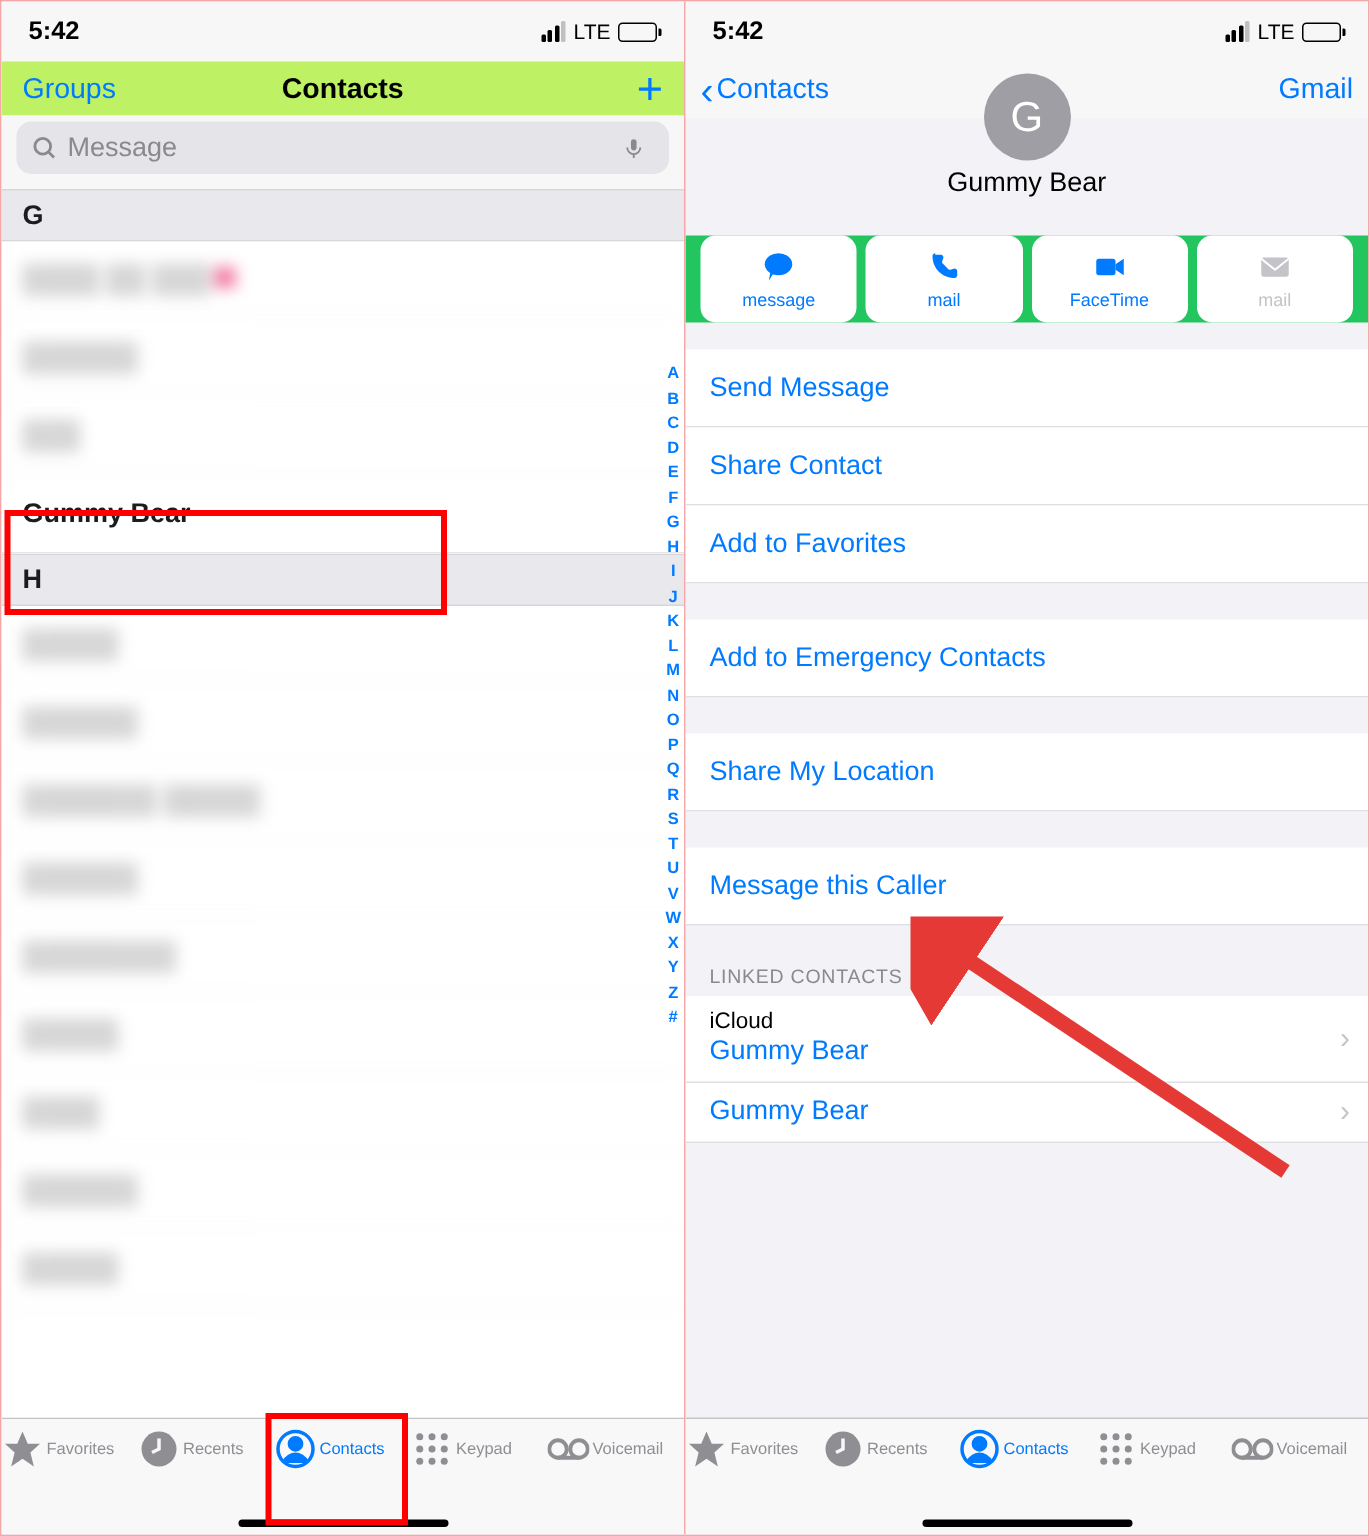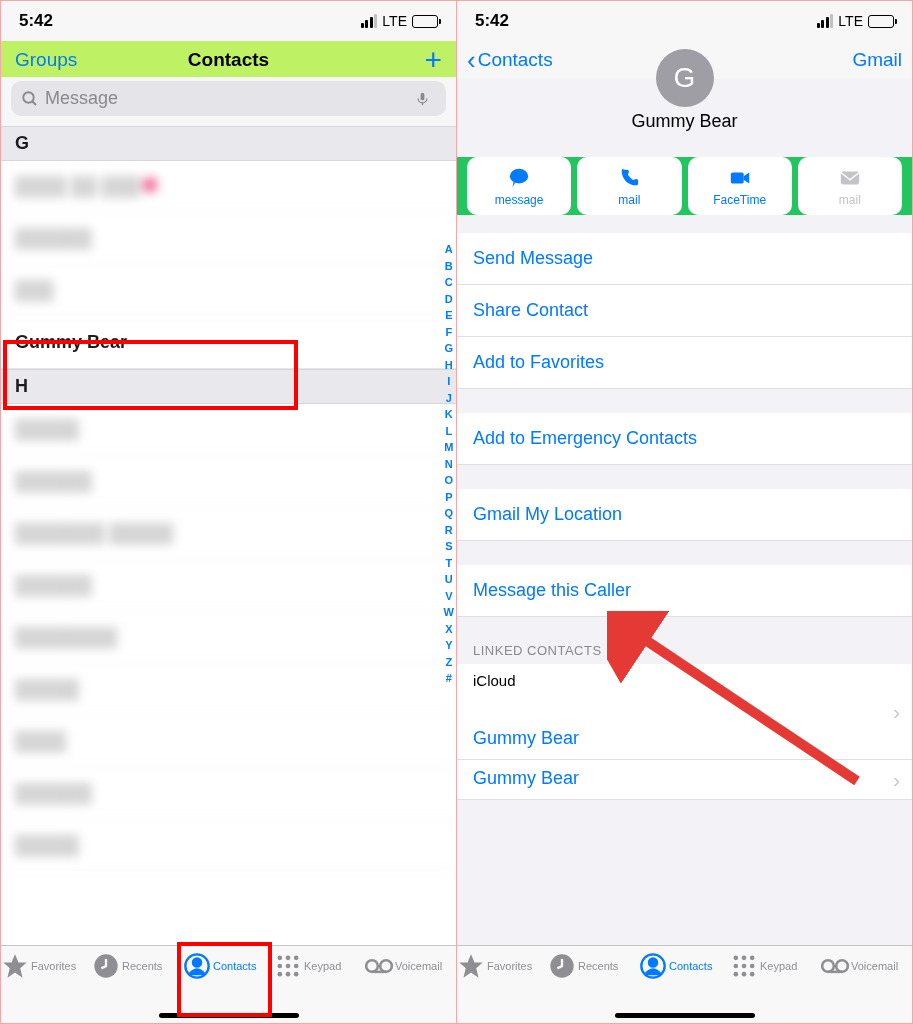--- a/index.html
+++ b/index.html
@@ -138,21 +138,21 @@
   .cell{
     background:#fff; padding:15px 16px;
     font-size:18px; color:#007aff;
     border-bottom:0.5px solid #e0e0e4;
   }
   .gap{ height:24px; background:#f2f2f7; }
 
   .linked-hdr{ padding:26px 16px 6px; color:#8a8a8e; font-size:13px; letter-spacing:0.5px;}
   .linked-row{
     background:#fff; padding:8px 16px 10px; border-bottom:0.5px solid #e0e0e4;
-    display:flex;flex-direction:column; position:relative;gap:38px;
+    display:flex;flex-direction:column; position:relative;
   }
   .linked-row .src{color:#000;font-size:15px;margin-bottom:1px;}
   .linked-row .nm{color:#007aff;font-size:18px;}
   .chev-r{position:absolute;right:12px;top:50%;transform:translateY(-50%);color:#c5c5c8;font-size:20px;}
 
   
   .arrow-svg{position:absolute;top:610px;left:150px;width:270px;height:200px;pointer-events:none;z-index:10;}
 </style>
 </head>
 <body>
@@ -352,21 +352,21 @@
     </div>
   </div>
 
   <div class="cells">
     <div class="cell">Send Message</div>
     <div class="cell">Share Contact</div>
     <div class="cell">Add to Favorites</div>
     <div class="gap"></div>
     <div class="cell">Add to Emergency Contacts</div>
     <div class="gap"></div>
-    <div class="cell">Gmail My Location</div>
+    <div class="cell">Share My Location</div>
     <div class="gap"></div>
     <div class="cell">Message this Caller</div>
   </div>
 
   <div class="linked-hdr">LINKED CONTACTS</div>
   <div class="linked-row">
     <span class="src">iCloud</span>
     <span class="nm">Gummy Bear</span>
     <span class="chev-r">›</span>
   </div>

